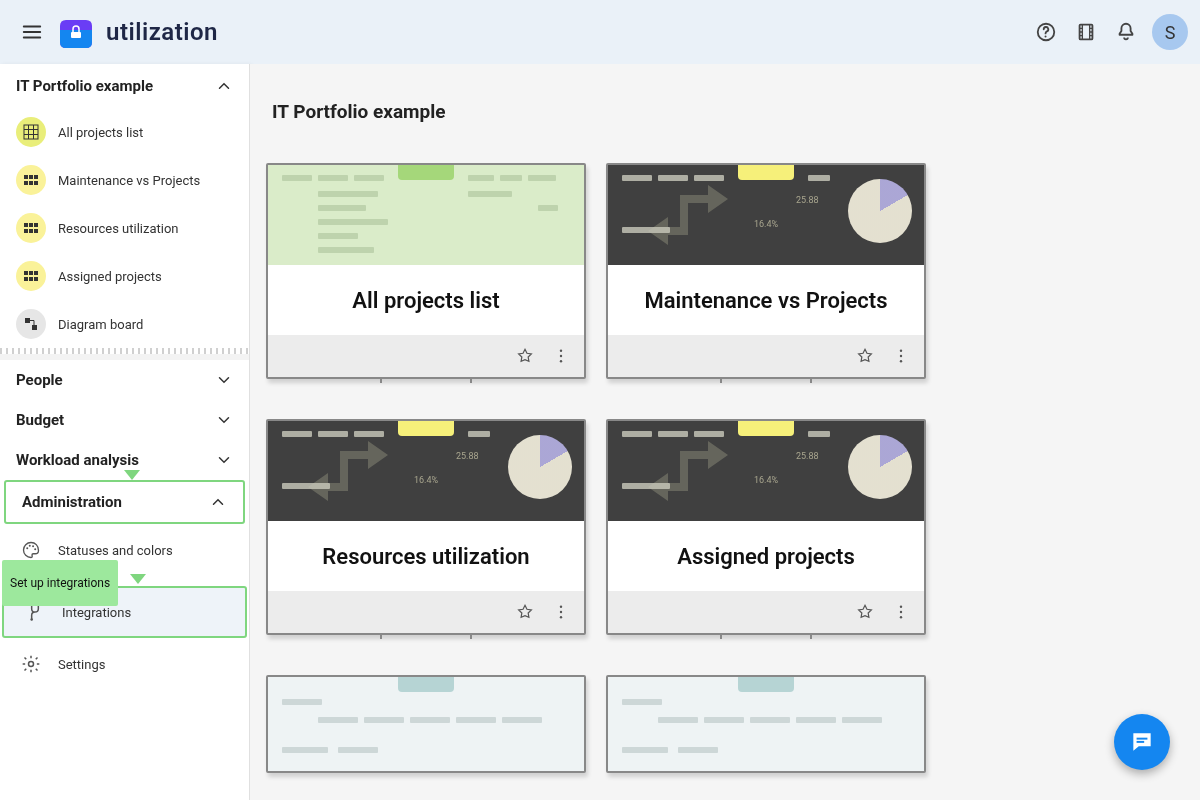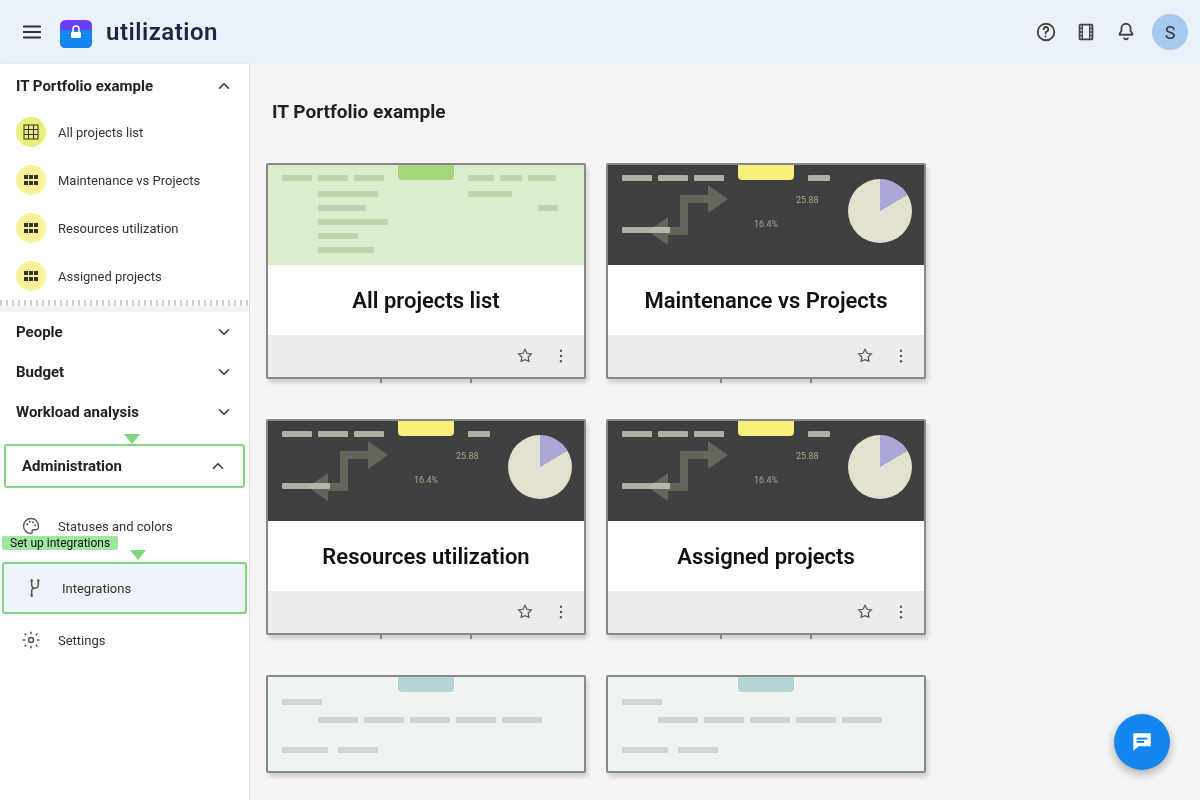--- a/index.html
+++ b/index.html
@@ -70,41 +70,41 @@
   .ic-gray { background:#e6e6e6; }
   .nav-icon svg { width:16px; height:16px; }
   .nav-sep {
     height:6px;
     background-image: repeating-linear-gradient(90deg,#d0d0d0 0 2px, transparent 2px 6px);
     margin: 0; 
   }
   .nav-sep-pad { height:6px; background:#f3f3f3; }
 
   .admin-header-wrap {
-    border:2px solid #7fd67f; border-radius:3px; margin:12px 4px;
+    border:2px solid #7fd67f; border-radius:3px; margin:0 4px;
     position:relative;
   }
   .admin-header-wrap::before {
     content:""; position:absolute; left:118px; top:-12px;
     width:0; height:0; border-left:8px solid transparent; border-right:8px solid transparent;
     border-top:10px solid #7fd67f;
   }
   .admin-sub {
     height:52px; display:flex; align-items:center; gap:12px; padding:0 16px;
     font-size:13px; color:#333; cursor:pointer;
   }
   .admin-sub .nav-icon { width:30px; height:30px; background:transparent; }
   .admin-sub .nav-icon svg { width:20px; height:20px; color:#555; }
 
   .integrations-callout {
     position:relative; margin-top:10px;
   }
   .callout-pill {
     position:absolute; left:2px; top:-26px;
-    background:#9de89d; color:#111; font-size:12px; padding:0 8px; border-radius:2px;
+    background:#9de89d; color:#111; font-size:12px; padding:16px 8px; border-radius:2px;
   }
   .callout-pill::after {
     content:""; position:absolute; right:-4px; top:5px;
     width:0; height:0; 
   }
   .integration-arrow {
     position:absolute; left:130px; top:-12px;
     width:0; height:0; border-left:8px solid transparent; border-right:8px solid transparent;
     border-top:10px solid #7fd67f;
   }
@@ -258,20 +258,30 @@
           <svg viewBox="0 0 16 16">
             <rect x="1" y="3" width="4" height="4" fill="#333"></rect>
             <rect x="6" y="3" width="4" height="4" fill="#333"></rect>
             <rect x="11" y="3" width="4" height="4" fill="#333"></rect>
             <rect x="1" y="9" width="4" height="4" fill="#333"></rect>
             <rect x="6" y="9" width="4" height="4" fill="#333"></rect>
             <rect x="11" y="9" width="4" height="4" fill="#333"></rect>
           </svg>
         </span>
       <span>Assigned projects</span>
+    </div>
+    <div class="nav-item">
+      <span class="nav-icon ic-gray">
+          <svg viewBox="0 0 16 16">
+            <rect x="2" y="2" width="5" height="5" fill="#333"></rect>
+            <rect x="9" y="9" width="5" height="5" fill="#333"></rect>
+            <path d="M7 4.5H11V9" stroke="#333" fill="none"></path>
+          </svg>
+        </span>
+      <span>Diagram board</span>
     </div>
 
     <div class="nav-sep"></div>
     <div class="nav-sep-pad"></div>
 
     <div class="nav-section-header">
       <span>People</span>
       <svg class="chev" viewBox="0 0 24 24">
           <path d="M6 9l6 6 6-6" stroke="#333" stroke-width="2" fill="none" stroke-linecap="round"></path>
         </svg>

